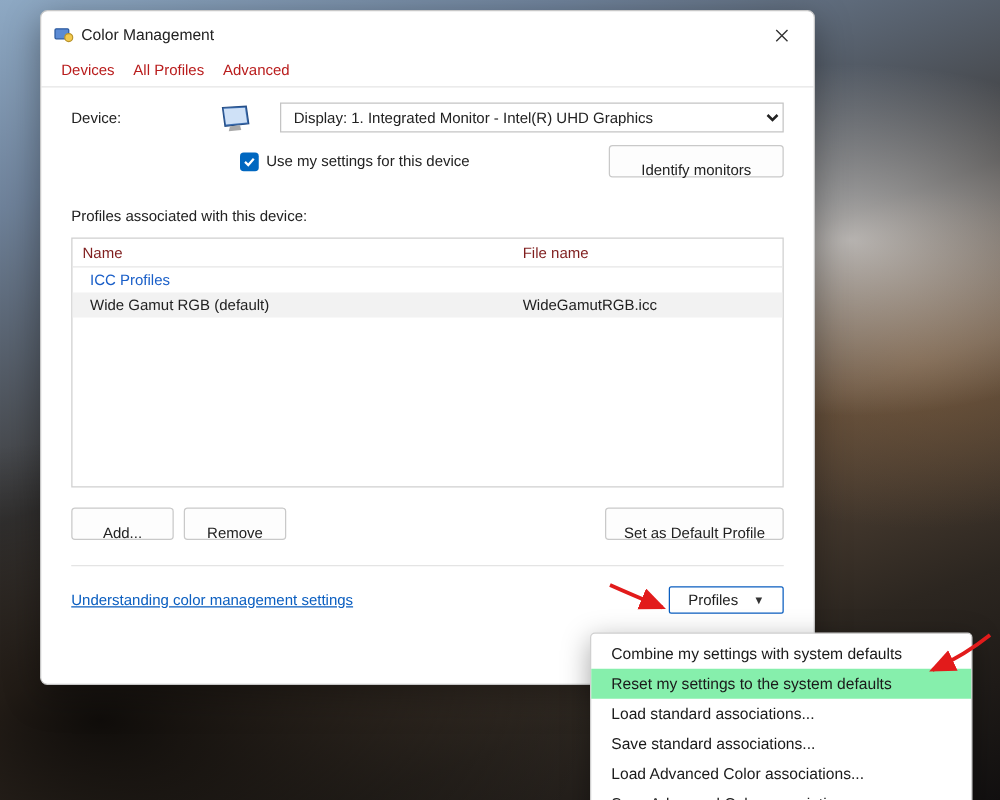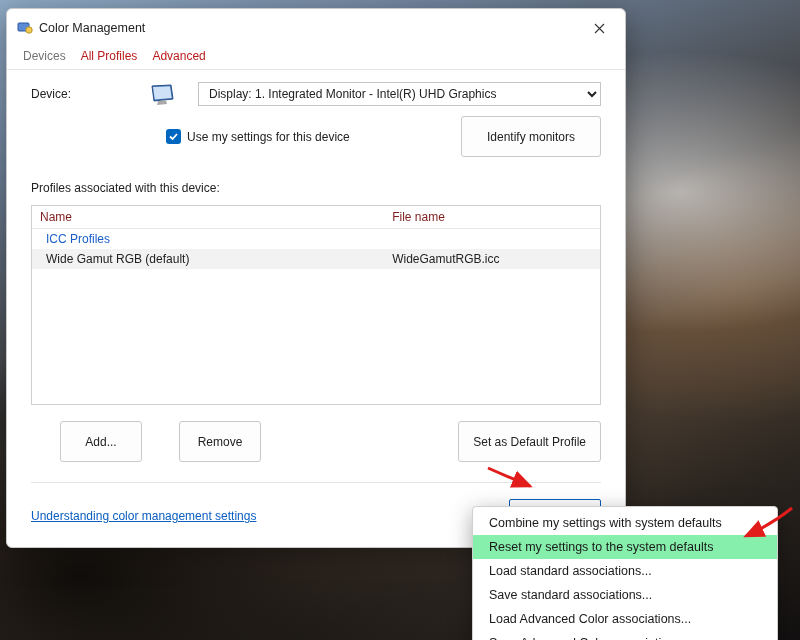--- a/index.html
+++ b/index.html
@@ -11,34 +11,34 @@
   
   body::before{
     content:"";position:absolute;inset:0;
     background:
       radial-gradient(ellipse 60% 40% at 85% 30%, rgba(255,255,255,0.6), transparent 55%),
       radial-gradient(ellipse 50% 35% at 92% 45%, rgba(120,90,60,0.7), transparent 60%),
       radial-gradient(ellipse 70% 50% at 10% 90%, rgba(0,0,0,0.8), transparent 70%);
   }
 
   .window {
-    position:absolute; left:6px; top:8px; width:620px; height:540px;
+    position:absolute; left:32px; top:8px; width:620px; height:540px;
     background:#ffffff; border:1px solid #c8c8c8; border-radius:6px;
     box-shadow:0 8px 28px rgba(0,0,0,0.35);
     display:flex; flex-direction:column; font-size:12px; color:#222;
   }
 
   .titlebar{ display:flex; align-items:center; padding:6px 8px 4px 10px; }
   .title-icon{ width:16px; height:16px; margin-right:6px; display:inline-flex; align-items:center; justify-content:center; }
   .titlebar h1{ font-size:12.5px; font-weight:400; margin:0; flex:1; color:#222; }
   .close-btn{ width:36px; height:26px; display:flex; align-items:center; justify-content:center; border:none; background:transparent; font-size:14px; color:#333;}
 
   .tabs{ display:flex; gap:3px; padding:0 10px; border-bottom:1px solid #e5e5e5; font-size:12px; }
   .tab{ padding:4px 6px 6px 6px; color:#b91c1c; cursor:pointer; }
-  .tab.active{ color:#737373; }
+  .tab.active{ color:#b91c1c; }
 
   .content{ padding:12px 24px 8px 24px; display:flex; flex-direction:column; gap:10px; flex:1; }
 
   .row{ display:flex; align-items:center; gap:22px; }
   .lbl-device{ width:95px; color:#222; }
   .monitor-icon{ width:28px; height:24px; display:inline-flex; align-items:flex-end; justify-content:center; }
 
   select.win{
     flex:1; height:24px; font-size:12px; padding:2px 6px;
     border:1px solid #c4c4c4; background:#fff; color:#222;
@@ -46,24 +46,23 @@
 
   .row2{ display:flex; align-items:center; }
   .row2 .spacer{ width:135px; }
   .chk{ display:flex; align-items:center; gap:6px; flex:1; }
   .chkbox{
     width:15px; height:15px; border-radius:3px; background:#0067c0;
     display:inline-flex; align-items:center; justify-content:center;
   }
   .chkbox svg{ stroke:#fff; }
   .btn{
-    min-width:140px; height:41px; padding:12px 14px; font-size:12px;
+    min-width:140px; height:26px; padding:12px 14px; font-size:12px;
     border:1px solid #c9c9c9; background:#fdfdfd; color:#222; cursor:pointer;
     border-radius:3px;
-    margin-left:29px;
   }
   .btn.small{ min-width:82px; }
 
   .profiles-label{ margin-top:14px; color:#222; }
 
   .list{
     border:1px solid #cfcfcf; height:200px; background:#fff; font-size:12px;
     display:flex; flex-direction:column;
   }
   .list-header{ display:flex; border-bottom:1px solid #e6e6e6; color:#7f1d1d; }
@@ -80,21 +79,21 @@
 
   .btnrow{ display:flex; gap:8px; margin-top:6px; }
   .btnrow .stretch{ flex:1; }
 
   .divider{ border:none; border-top:1px solid #e4e4e4; margin:10px 0 6px 0; }
 
   .bottomrow{ display:flex; align-items:center; }
   .link{ color:#0a5ec0; text-decoration:underline; cursor:pointer; font-size:12px; }
 
   .profiles-btn{
-    min-width:92px; height:34px; font-size:12px;
+    min-width:92px; height:22px; font-size:12px;
     border:1px solid #0a5ec0; background:#fff; color:#222; border-radius:2px;
     display:flex; align-items:center; justify-content:center; gap:12px;
   }
   .profiles-btn .caret{ font-size:9px; color:#333; }
 
   
   .menu{
     position:absolute; left:472px; top:506px; width:306px;
     background:#fff; border:1px solid #d0d0d0; border-radius:4px;
     box-shadow:0 6px 22px rgba(0,0,0,0.35);

